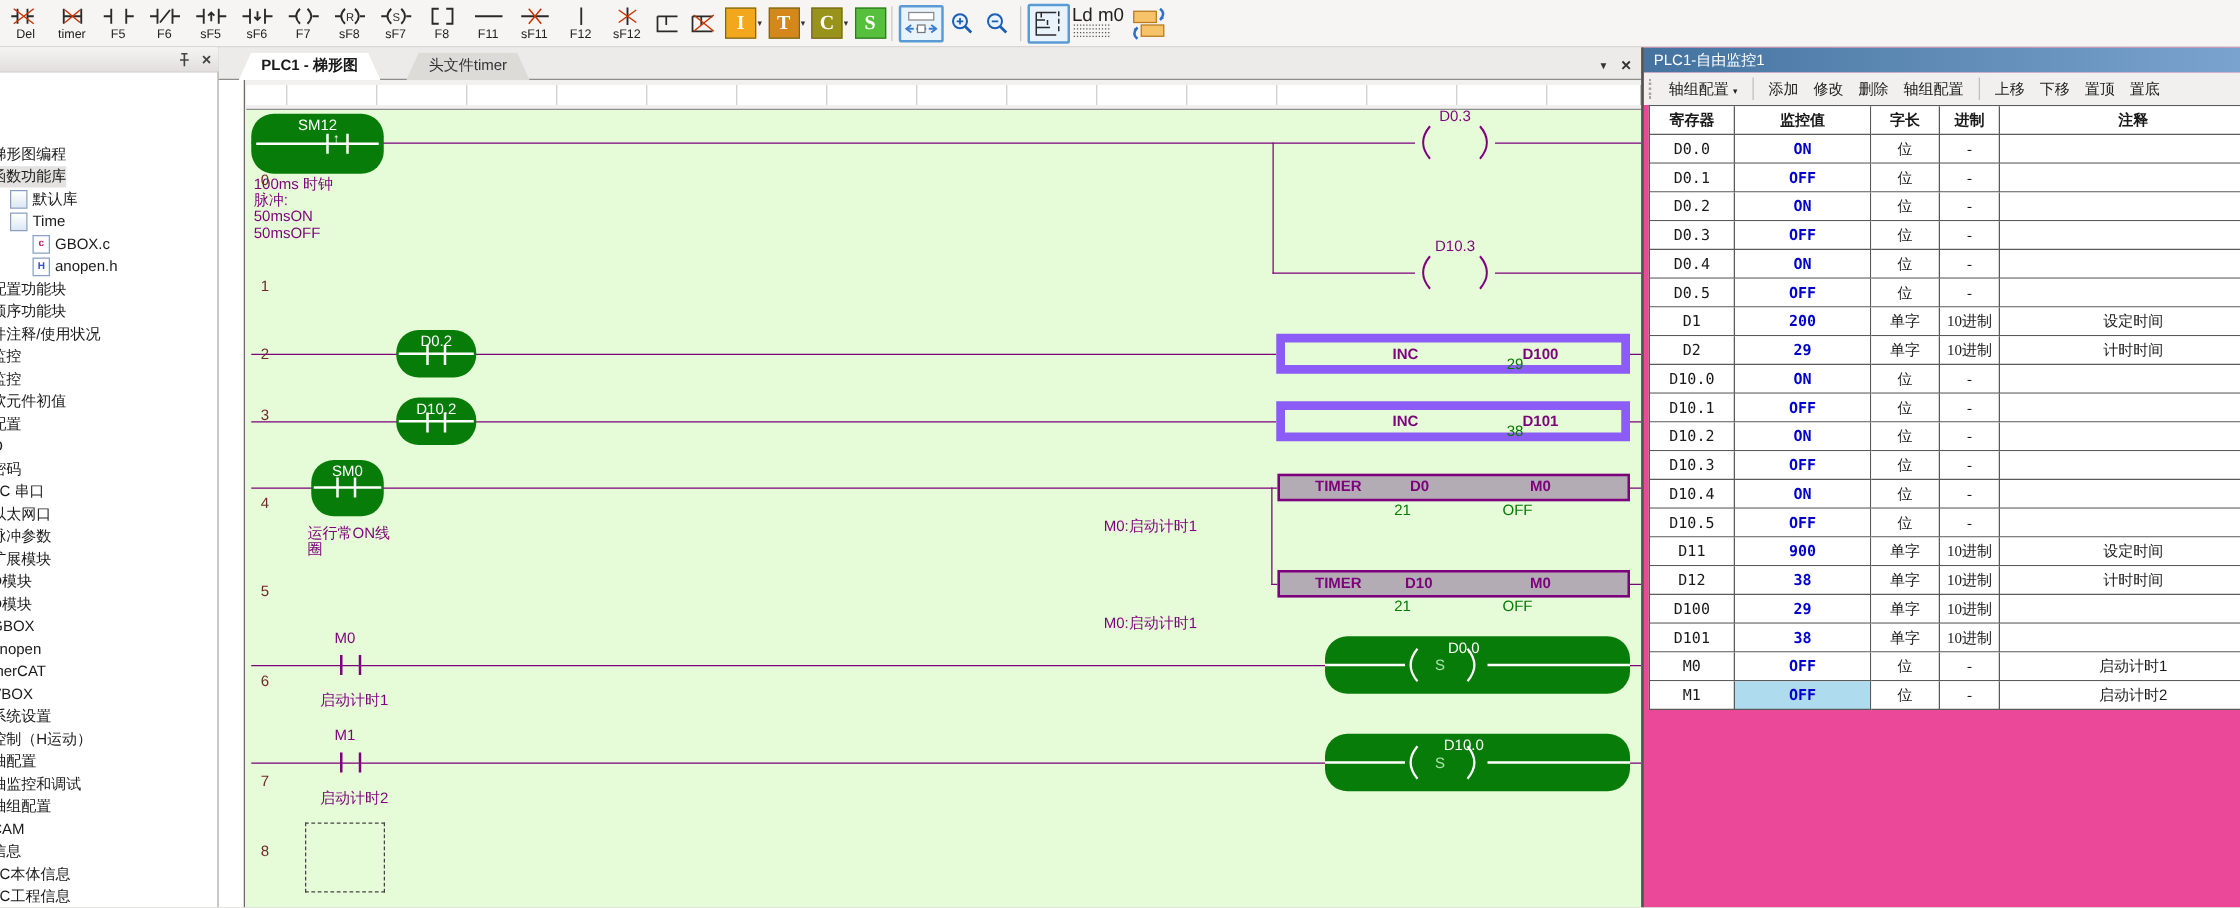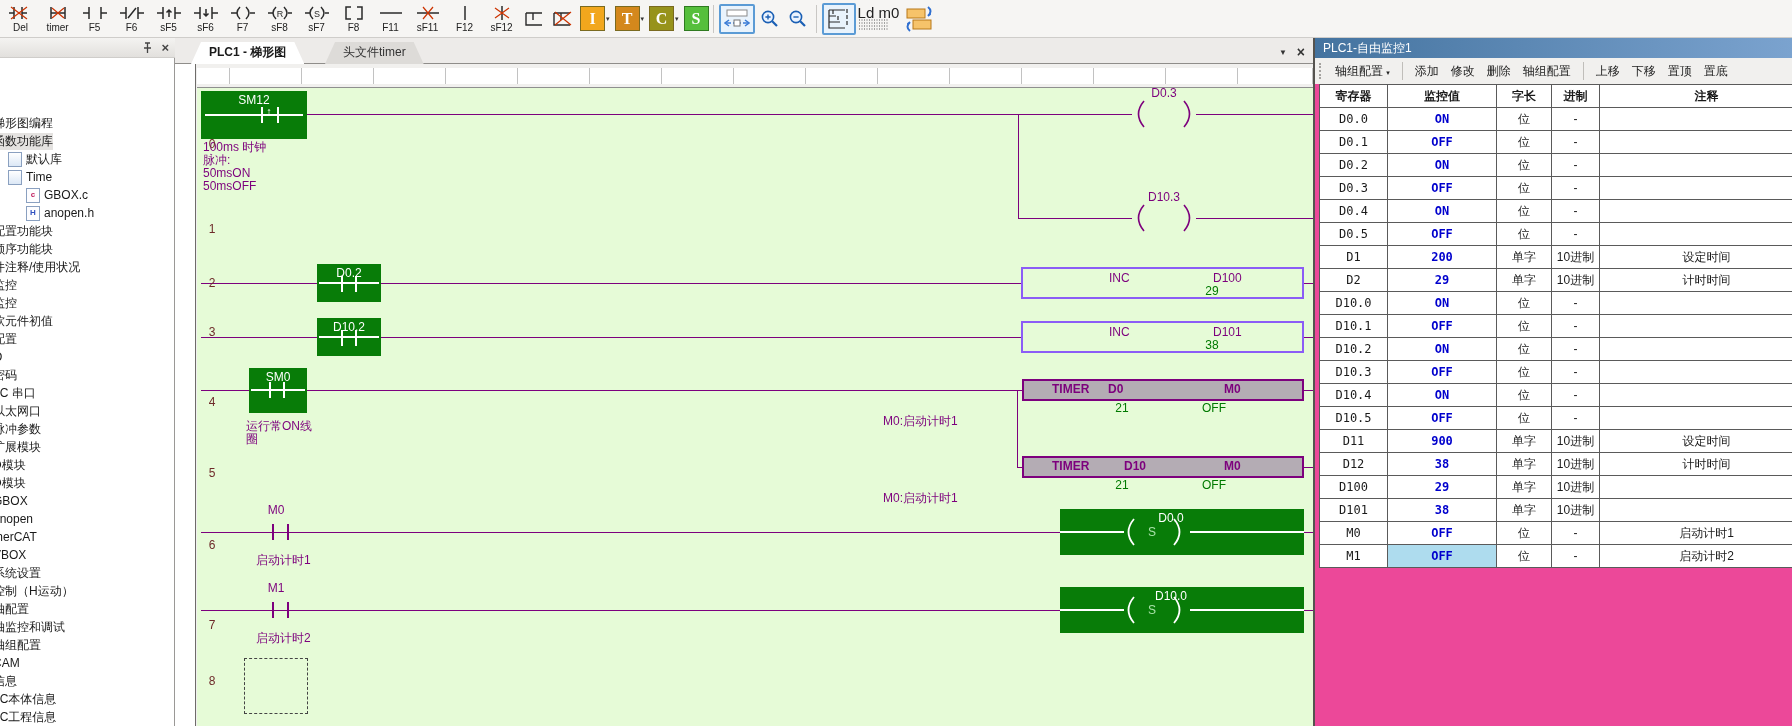--- a/index.html
+++ b/index.html
@@ -34,29 +34,29 @@
        clip-path:polygon(10px 0,calc(100% - 10px) 0,100% 100%,0 100%);cursor:pointer;}
   .tab.inactive{background:#dddbd8;color:#333;}
   #tabctl{position:absolute;right:8px;top:6px;display:flex;gap:10px;align-items:center;}
   #lmargin{position:absolute;left:175px;top:64px;width:21px;height:662px;background:#fff;border-right:1px solid #6e6c6a;box-sizing:border-box;}
   #lheader{position:absolute;left:197px;top:64px;width:1116px;height:24px;background:#f1f0ee;border-bottom:1px solid #8f8f8f;
            display:flex;box-sizing:border-box;}
   .lhcell{margin-top:4px;height:16px;background:#fff;border-right:1px solid #c2c2c2;box-sizing:border-box;}
   #canvas{position:absolute;left:197px;top:88px;width:1116px;height:638px;background:#e6fbd7;}
   .wire{position:absolute;background:#7d007d;}
   .rownum{position:absolute;width:30px;text-align:center;color:#6e2a2a;font-size:12px;}
-  .elem-on{position:absolute;background:#087c08;cursor:pointer;}
+  .elem-on{position:absolute;background:#087c08;cursor:pointer;border-radius:18px;}
   .elabel{position:absolute;left:0;right:0;text-align:center;color:#fff;font-size:12px;top:2px;}
   .wline{position:absolute;height:2px;background:#fff;}
   .wbar{position:absolute;width:2px;height:16px;background:#fff;}
   .warrow{position:absolute;color:#fff;font-size:11px;text-align:center;}
   .pcmt{position:absolute;color:#7d007d;font-size:12px;line-height:13px;white-space:nowrap;}
   .plabel{position:absolute;color:#7d007d;font-size:12px;text-align:center;white-space:nowrap;}
   .pbar{position:absolute;width:2px;height:16px;background:#7d007d;}
-  .ibox{position:absolute;border:2px solid #8b5cf6;box-sizing:border-box;cursor:pointer;}
+  .ibox{position:absolute;border:7px solid #8b5cf6;box-sizing:border-box;cursor:pointer;font-weight:bold;}
   .ibox span{position:absolute;color:#7d007d;font-size:12px;}
   .tbox{position:absolute;background:#b4acb4;border:2px solid #7d007d;box-sizing:border-box;cursor:pointer;}
   .tbox span{position:absolute;top:1px;color:#7d007d;font-size:12px;font-weight:bold;}
   .gval{position:absolute;color:#007a00;font-size:12px;text-align:center;}
   .sglyph{position:absolute;color:#a9e2a9;font-size:12px;text-align:center;}
   .selbox{position:absolute;border:1px dashed #444;}
   .arcsvg{position:absolute;}
   
   #rpanel{position:absolute;left:1313px;top:38px;width:479px;height:688px;background:#ec4899;border-left:2px solid #55534f;box-sizing:border-box;overflow:hidden;}
   #rtitle{position:absolute;left:0;top:0;width:479px;height:20px;background:linear-gradient(90deg,#44739f,#7ba3cf);
@@ -64,21 +64,21 @@
   #rtools{position:absolute;left:0;top:20px;width:479px;height:26px;background:#f1f0ee;display:flex;align-items:center;
           gap:12px;padding-left:4px;box-sizing:border-box;}
   .rtool{cursor:pointer;color:#222;}
   .rgrip{width:2px;height:16px;border-left:2px dotted #a5a3a0;}
   .rsep{width:1px;height:18px;background:#c0beba;}
   #mtable{position:absolute;left:4px;top:46px;border-left:1px solid #5a5a5a;border-top:1px solid #5a5a5a;background:#fff;}
   .mrow{display:flex;}
   .mc{border-right:1px solid #5a5a5a;border-bottom:1px solid #5a5a5a;height:23px;line-height:22px;
       text-align:center;box-sizing:border-box;background:#fff;overflow:hidden;white-space:nowrap;}
   .mh{font-weight:bold;}
-  .c-reg{width:68px;} .c-val{width:109px;} .c-len{width:55px;} .c-base{width:48px;} .c-com{width:214px;}
+  .c-reg{width:68px;} .c-val{width:109px;} .c-len{width:55px;} .c-base{width:48px;font-family:Liberation Serif, serif;} .c-com{width:214px;}
   .mono{font-family:"DejaVu Sans Mono",monospace;}
   .mval{color:#0000cd;font-family:"DejaVu Sans Mono",monospace;font-weight:bold;}
   .hl{background:#aedcee;}
 </style>
 </head>
 <body>
 
 <div id="app">
 
   <div id="toolbar">
@@ -492,21 +492,21 @@
       <div class="wline" style="left:2px;top:21px;width:54px"></div>
       <span class="wbar" style="left:20px;top:14px"></span>
       <span class="wbar" style="left:34px;top:14px"></span>
     </div>
     <div class="pcmt" style="left:246px;top:420px">
       <div>运行常ON线</div>
       <div>圈</div>
     </div>
     <div class="tbox" style="left:1022px;top:379px;width:282px;height:22px">
       <span style="left:28px">TIMER</span>
-      <span style="left:84px">D0</span>
+      <span style="left:104px">D0</span>
       <span style="left:200px">M0</span>
     </div>
     <span class="gval" style="left:1100px;top:401px;width:44px">21</span>
     <span class="gval" style="left:1188px;top:401px;width:52px">OFF</span>
     <div class="pcmt" style="left:883px;top:415px">M0:启动计时1</div>
 
     <div class="tbox" style="left:1022px;top:456px;width:282px;height:22px">
       <span style="left:28px">TIMER</span>
       <span style="left:100px">D10</span>
       <span style="left:200px">M0</span>

